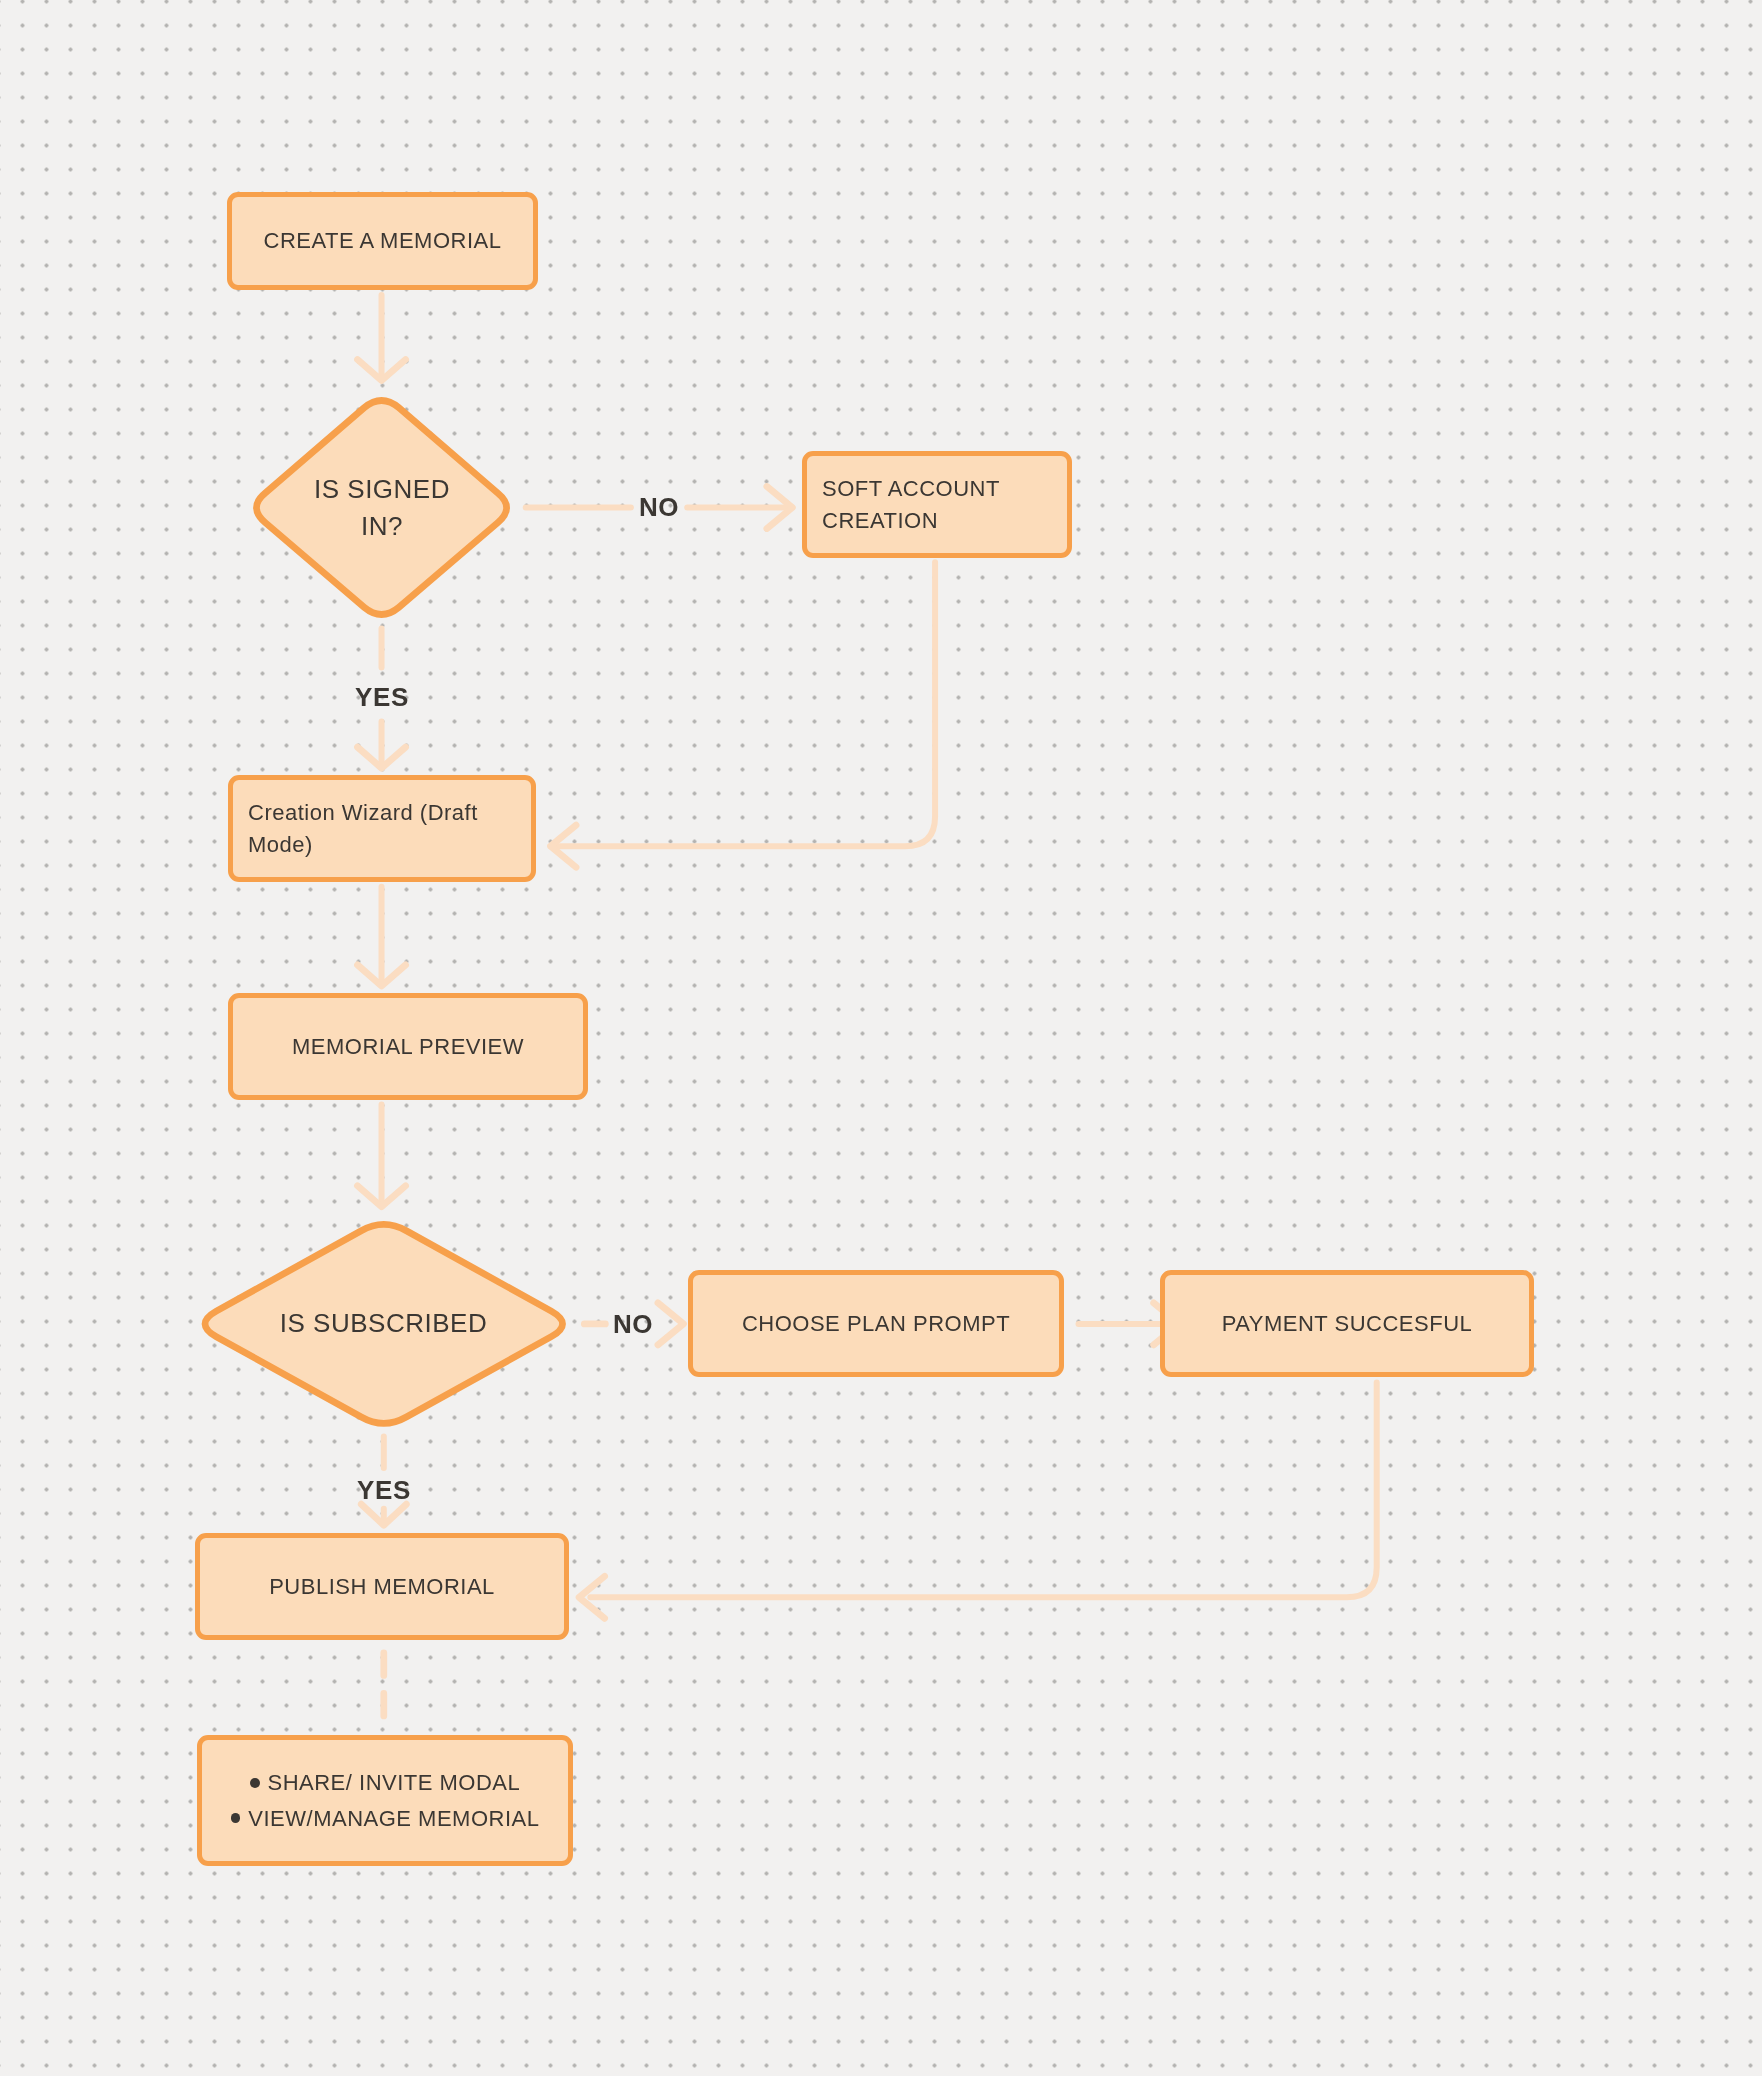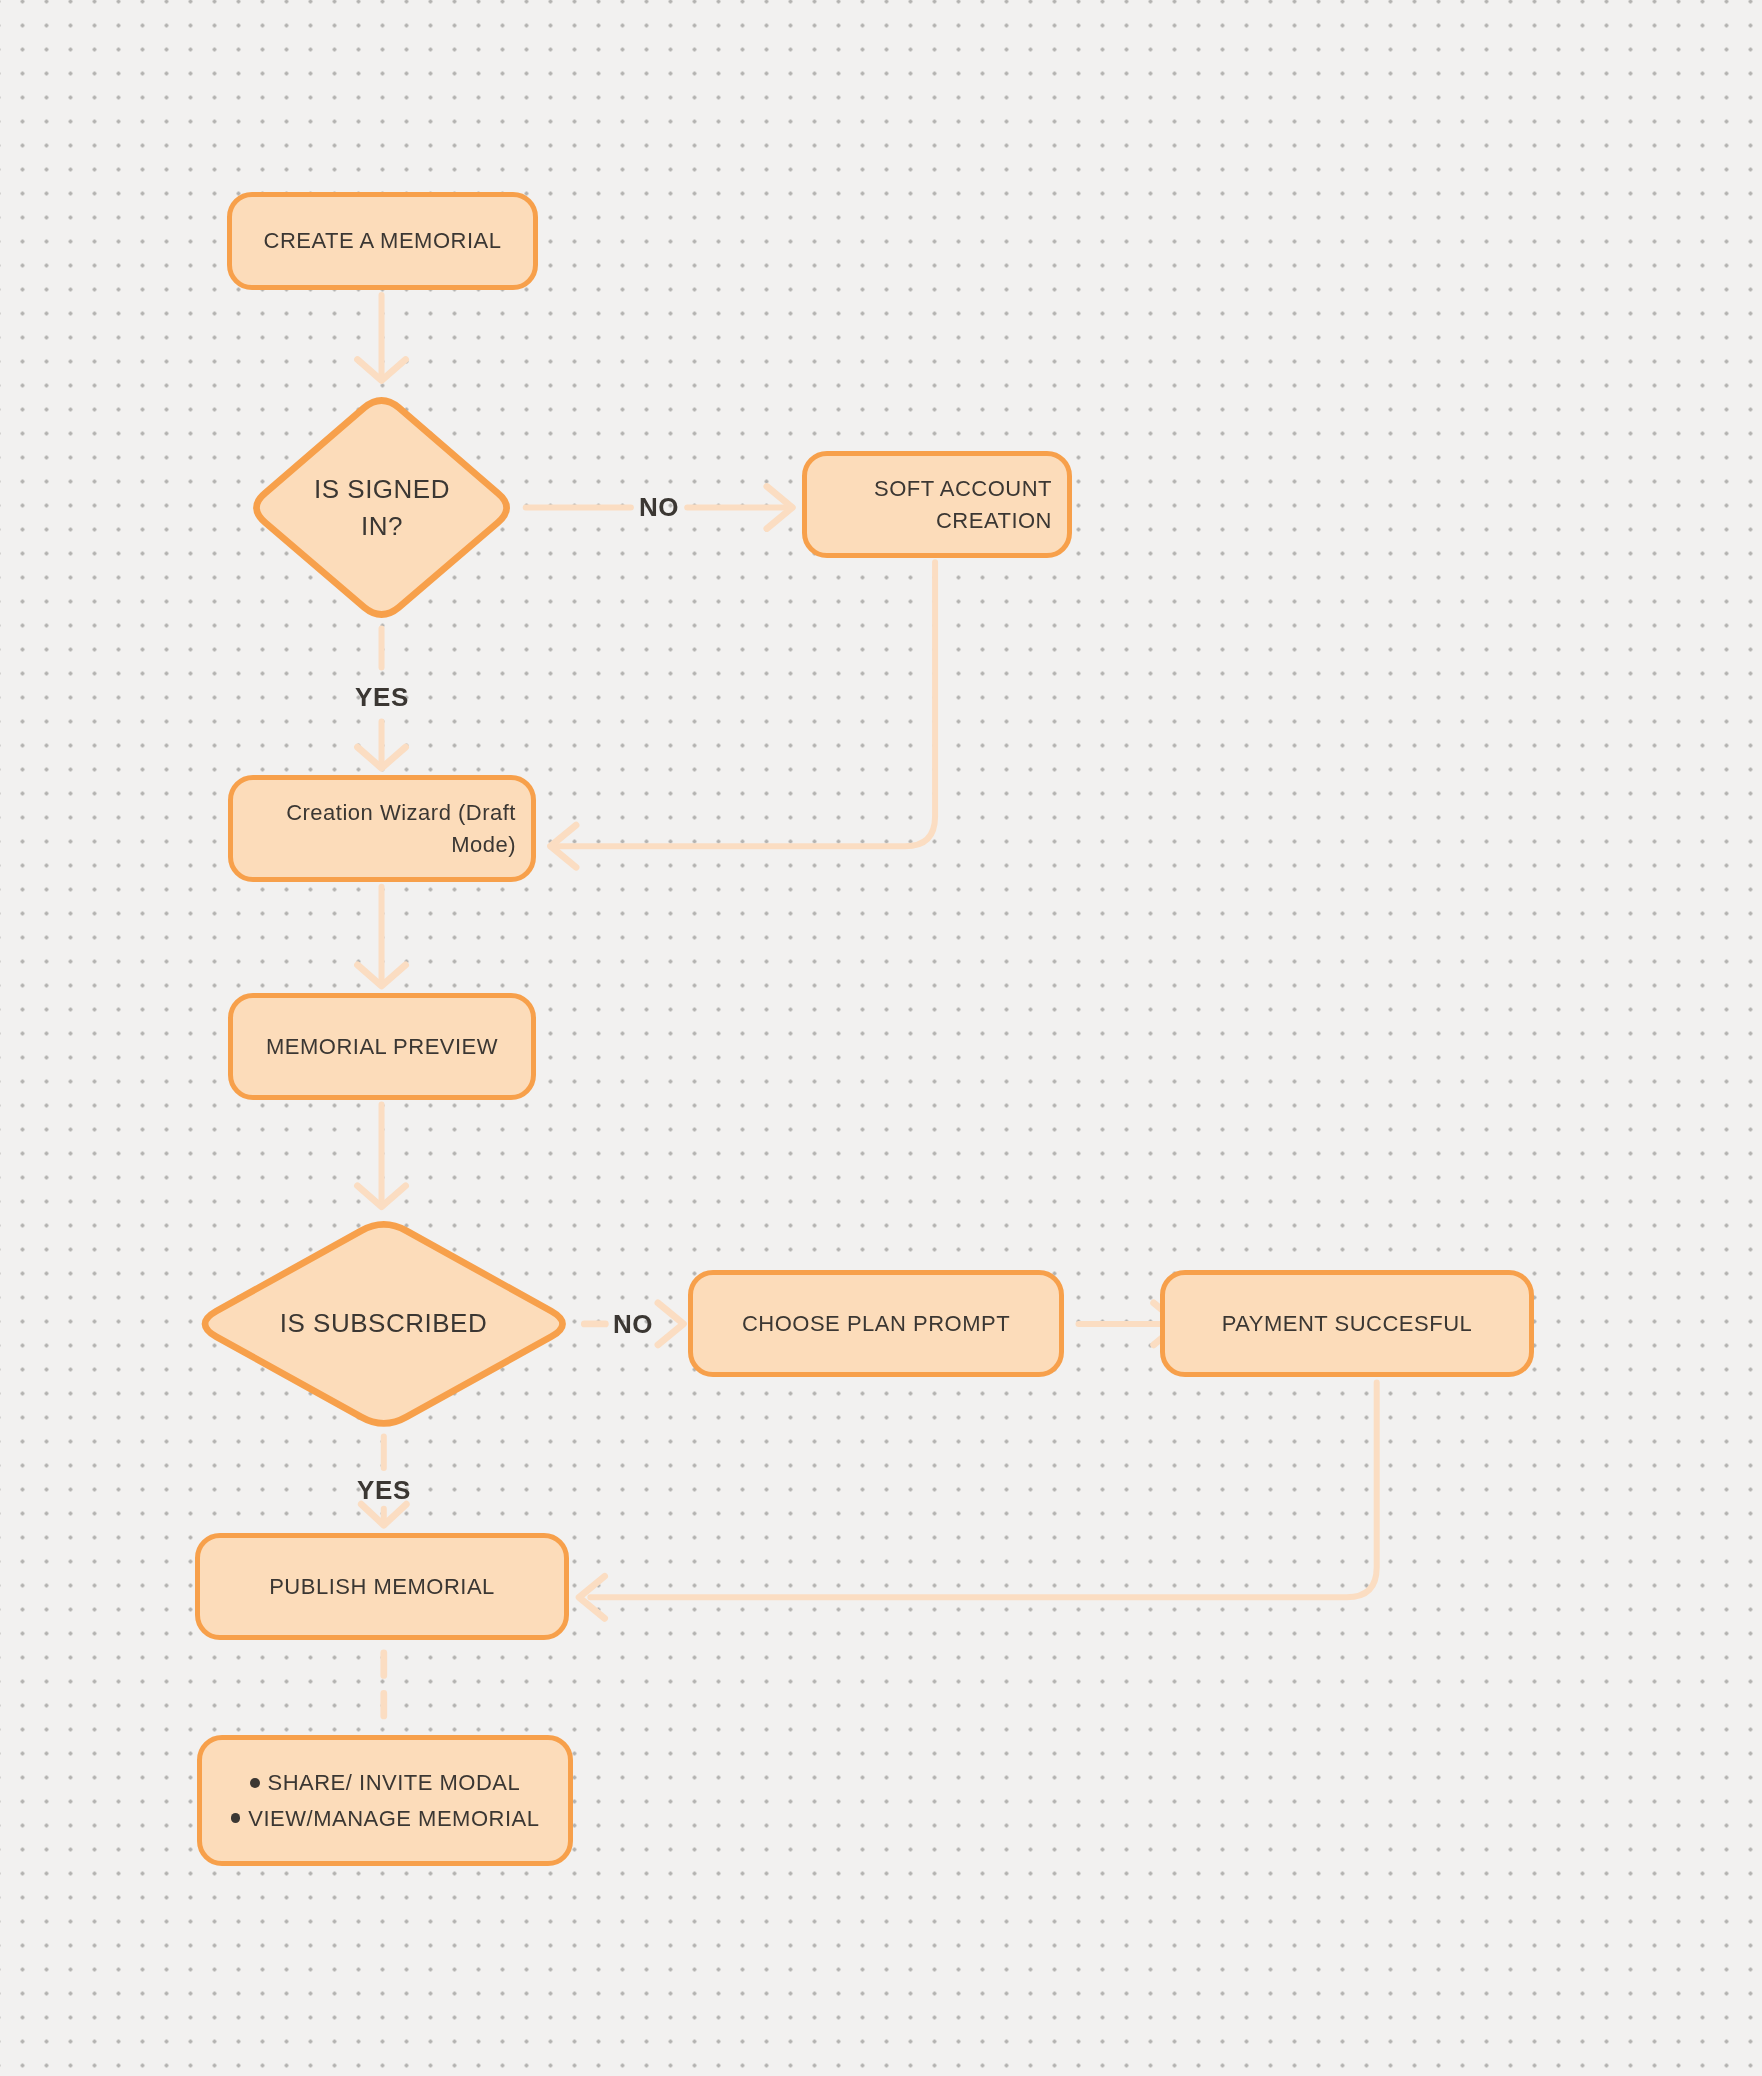--- a/index.html
+++ b/index.html
@@ -23,25 +23,25 @@
     background-color:var(--bg);
     background-image:radial-gradient(circle, var(--dot) 1.8px, transparent 2.1px);
     background-size:24px 24px;
     background-position:10.5px 13.5px;
   }
   svg.layer{position:absolute;left:0;top:0;}
   .node{
     position:absolute;
     background:var(--fill);
     border:5.3px solid var(--border);
-    border-radius:25px;
+    border-radius:11px;
     display:flex;
     align-items:center;
     justify-content:center;
-    text-align:right;
+    text-align:left;
     color:var(--text);
     font-size:22px;
     font-weight:500;
     letter-spacing:0.5px;
     line-height:1.42;
     padding:6px 15px;
   }
   .diamond-label{
     position:absolute;
     display:flex;
@@ -157,21 +157,21 @@
   </div>
 
   <div class="node" style="left:802px;top:451px;width:270px;height:107px;">
     <span>SOFT ACCOUNT CREATION</span>
   </div>
 
   <div class="node" style="left:228px;top:775px;width:308px;height:107px;">
     <span>Creation Wizard (Draft Mode)</span>
   </div>
 
-  <div class="node" style="left:228px;top:993px;width:308px;height:107px;">
+  <div class="node" style="left:228px;top:993px;width:360px;height:107px;">
     <span>MEMORIAL PREVIEW</span>
   </div>
 
   <div class="node" style="left:688px;top:1270px;width:376px;height:107px;">
     <span>CHOOSE PLAN PROMPT</span>
   </div>
 
   <div class="node" style="left:1160px;top:1270px;width:374px;height:107px;">
     <span>PAYMENT SUCCESFUL</span>
   </div>

